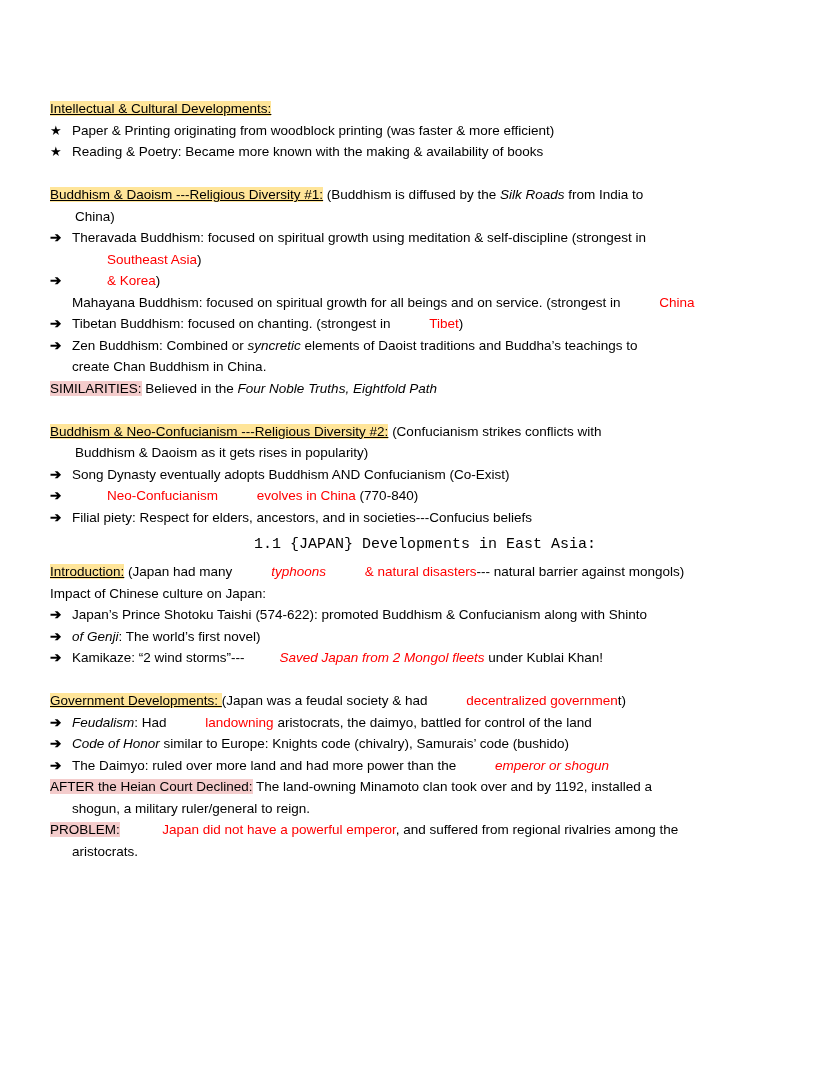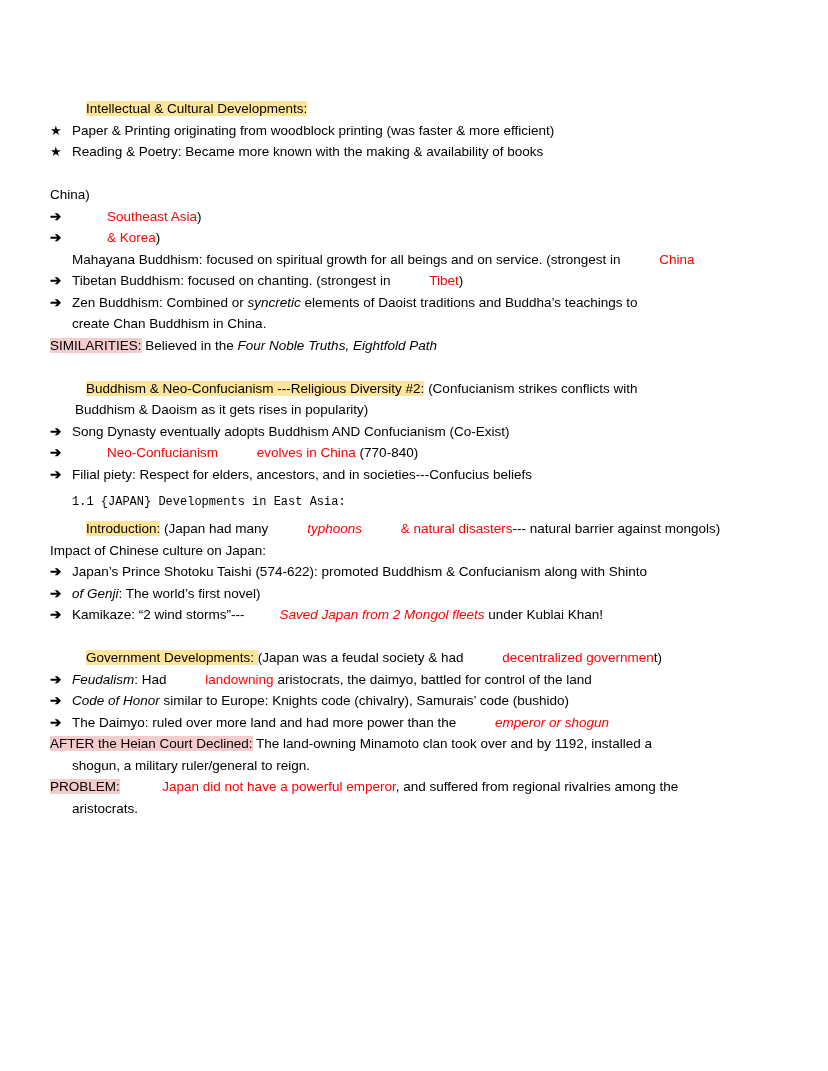--- a/index.html
+++ b/index.html
@@ -30,27 +30,28 @@
     line-height:21.5px;
   }
   .arrow .bullet{font-weight:bold;font-size:13.5px;}
   .star .bullet{font-size:13px;}
   .heading .line + .line{padding-left:25px;}
   .parahang .line + .line{padding-left:22px;}
   .spacer{height:21.5px;}
   .title{margin:5px 0 4px 0;padding-left:22px;}
   .title .line{
     font-family:"Liberation Mono", monospace;
-    font-size:12px;
+    font-size:15px;
     line-height:24px;
     letter-spacing:0px;
+    text-align:center;
   }
   .seg.b{font-weight:normal;}
   .seg.i{font-style:italic;}
-  .seg.u{margin-left:36px;}
+  .seg.u{text-decoration:underline;}
   .seg.red{color:var(--red,#ff0000);margin-left:35px;}
   .seg.hy{background:var(--hy,#ffe599);}
   .seg.hp{background:var(--hp,#f4cccc);}
 </style>
 </head>
 <body>
 
 <div class="page">
     <div class="block heading">
       <div class="line"><span class="seg u hy">Intellectual &amp; Cultural Developments:</span></div>
@@ -58,24 +59,26 @@
     <div class="block star">
       <span class="bullet">★</span>
       <div class="line"><span class="seg b">Paper &amp; Printing</span><span class="seg"> originating from </span><span class="seg b">woodblock printing</span><span class="seg"> (was faster &amp; more efficient)</span></div>
     </div>
     <div class="block star">
       <span class="bullet">★</span>
       <div class="line"><span class="seg b">Reading &amp; Poetry</span><span class="seg">: Became more known with the making &amp; availability of books</span></div>
     </div>
     <div class="block spacer"></div>
     <div class="block heading">
+      <div class="line"><span class="seg u hy">Buddhism &amp; Daoism ---Religious Diversity #1:</span><span class="seg"> (Buddhism is diffused by the </span><span class="seg b i">Silk Roads</span><span class="seg"> from India to</span></div>
       <div class="line"><span class="seg">China)</span></div>
     </div>
     <div class="block arrow">
       <span class="bullet">➔</span>
+      <div class="line"><span class="seg b">Theravada Buddhism:</span><span class="seg"> focused on spiritual growth using meditation &amp; self-discipline (strongest in</span></div>
       <div class="line"><span class="seg red">Southeast Asia</span><span class="seg">)</span></div>
     </div>
     <div class="block arrow">
       <span class="bullet">➔</span>
       <div class="line"><span class="seg red">&amp; Korea</span><span class="seg">)</span></div>
       <div class="line"><span class="seg b">Mahayana Buddhism:</span><span class="seg"> focused on spiritual growth for all beings and on service. (strongest in </span><span class="seg red">China</span></div>
     </div>
     <div class="block arrow">
       <span class="bullet">➔</span>
       <div class="line"><span class="seg b">Tibetan Buddhism:</span><span class="seg"> focused on chanting. (strongest in </span><span class="seg red">Tibet</span><span class="seg">)</span></div>

